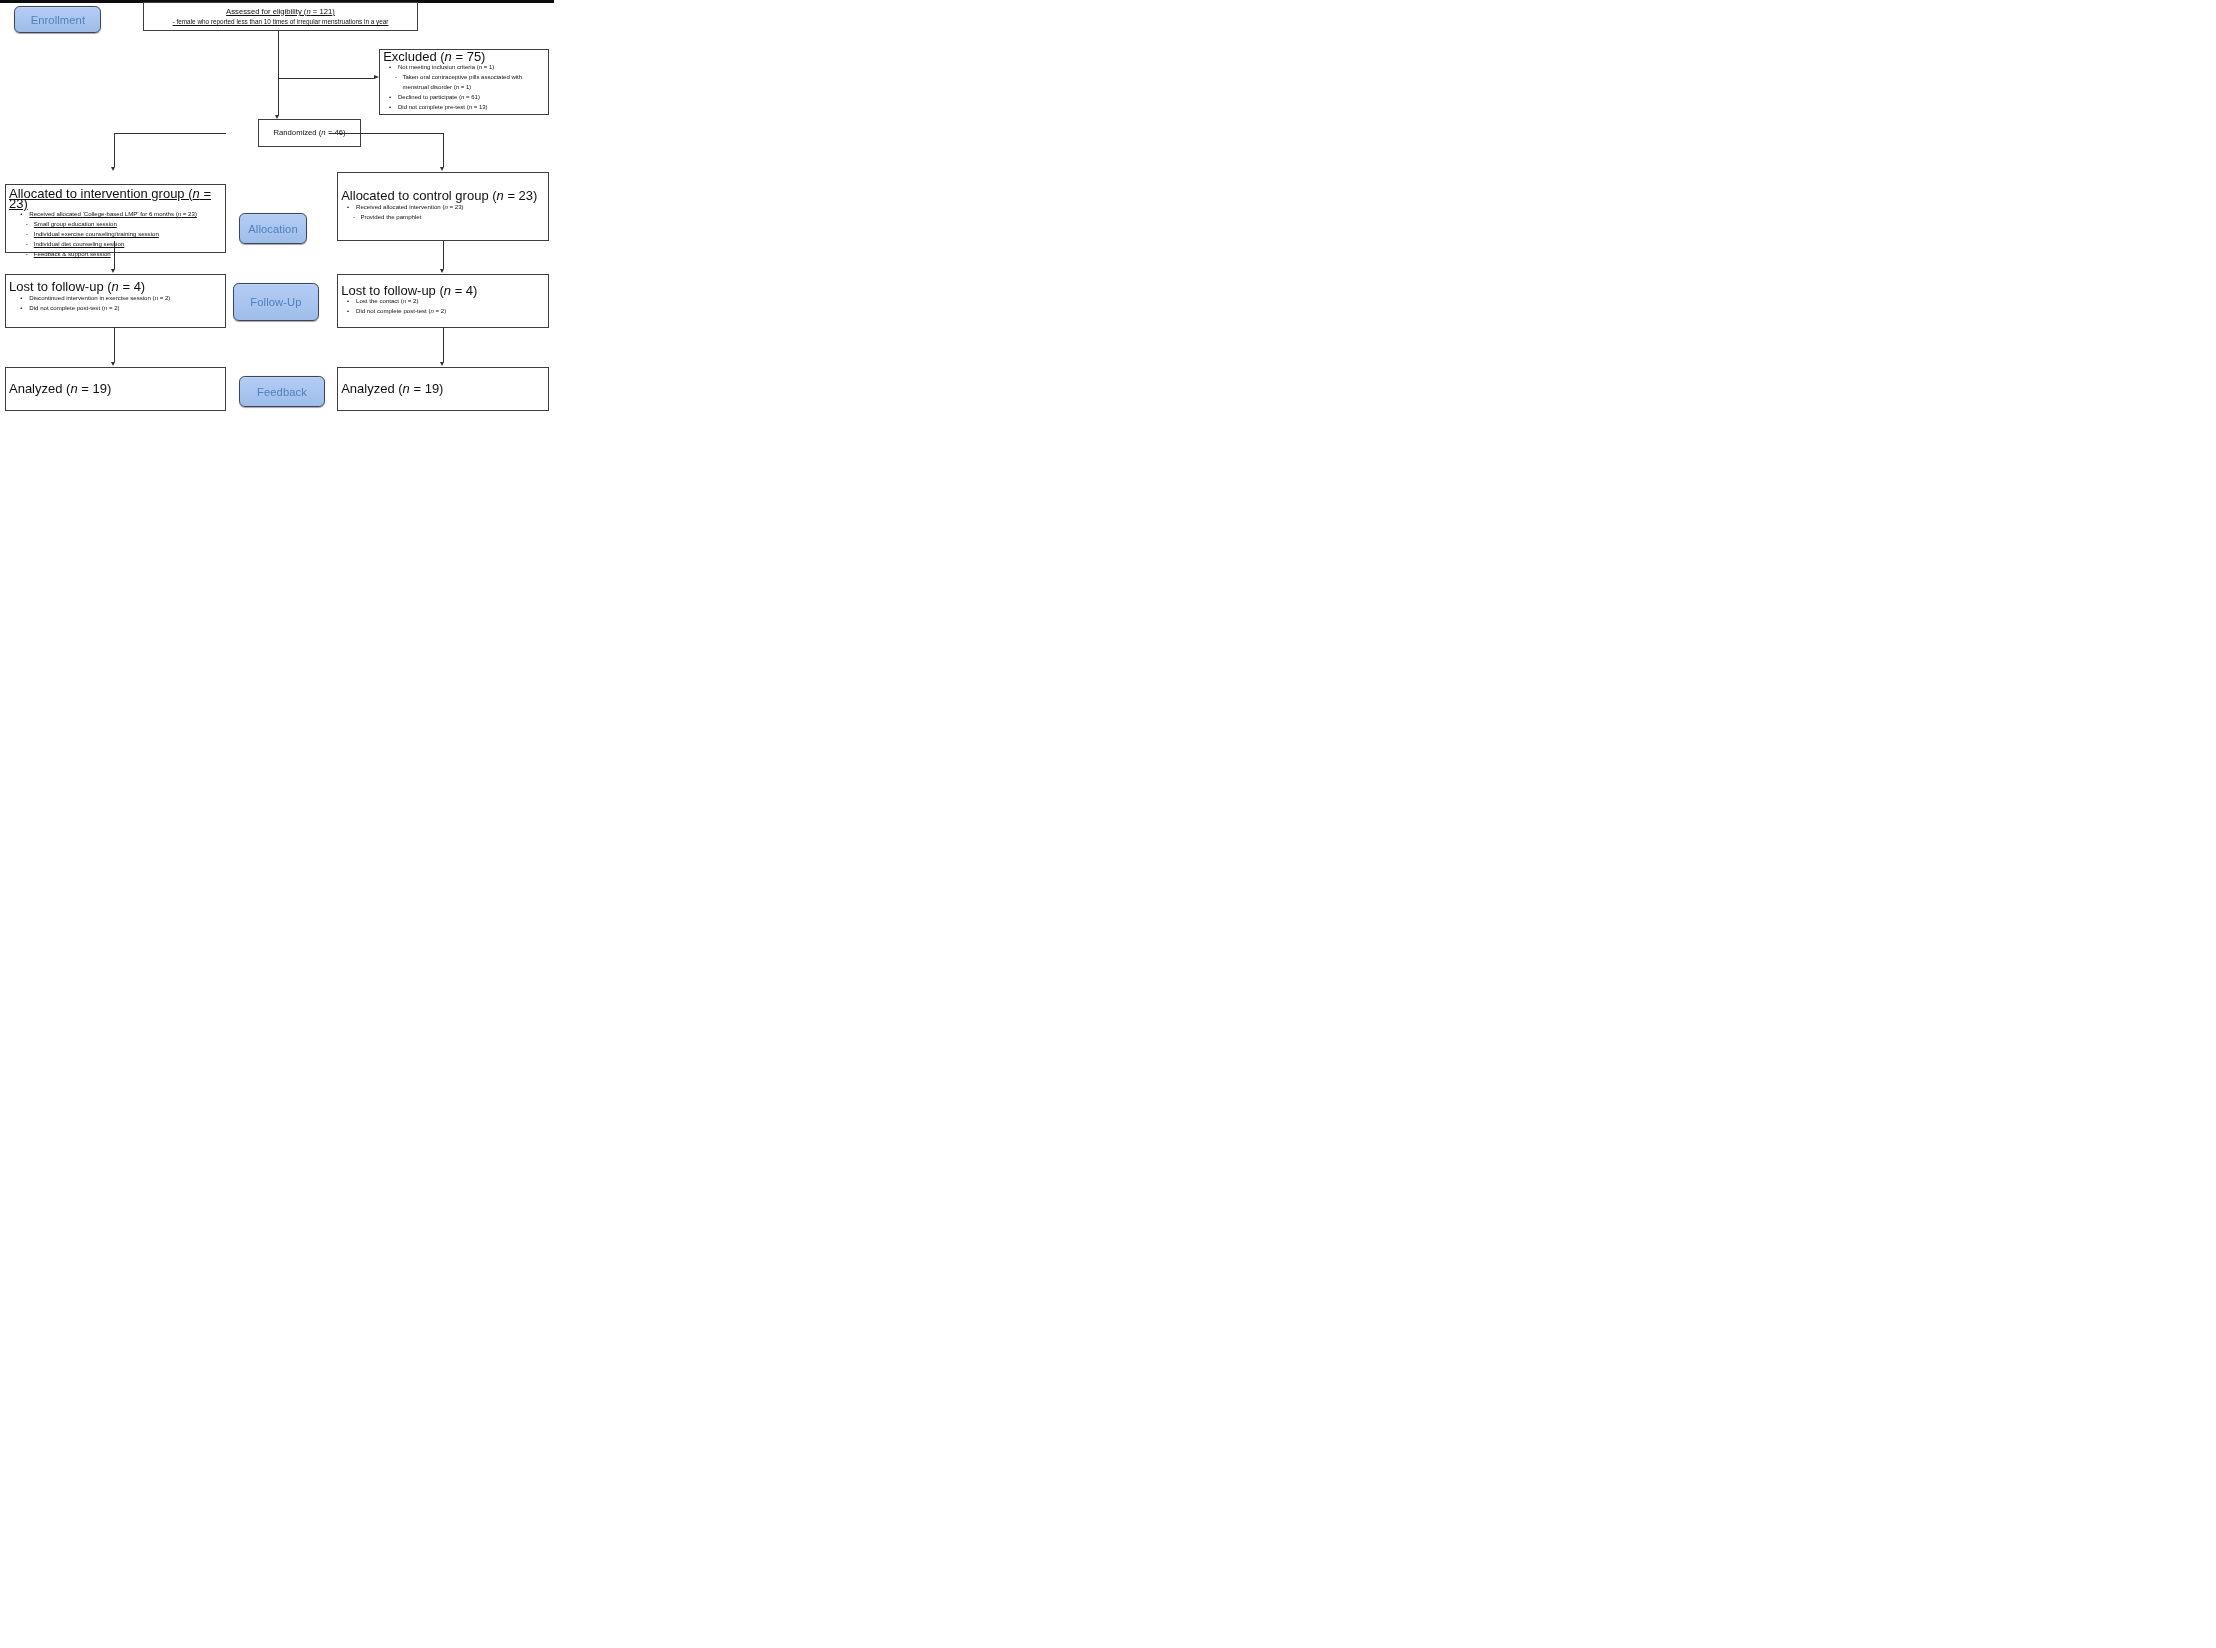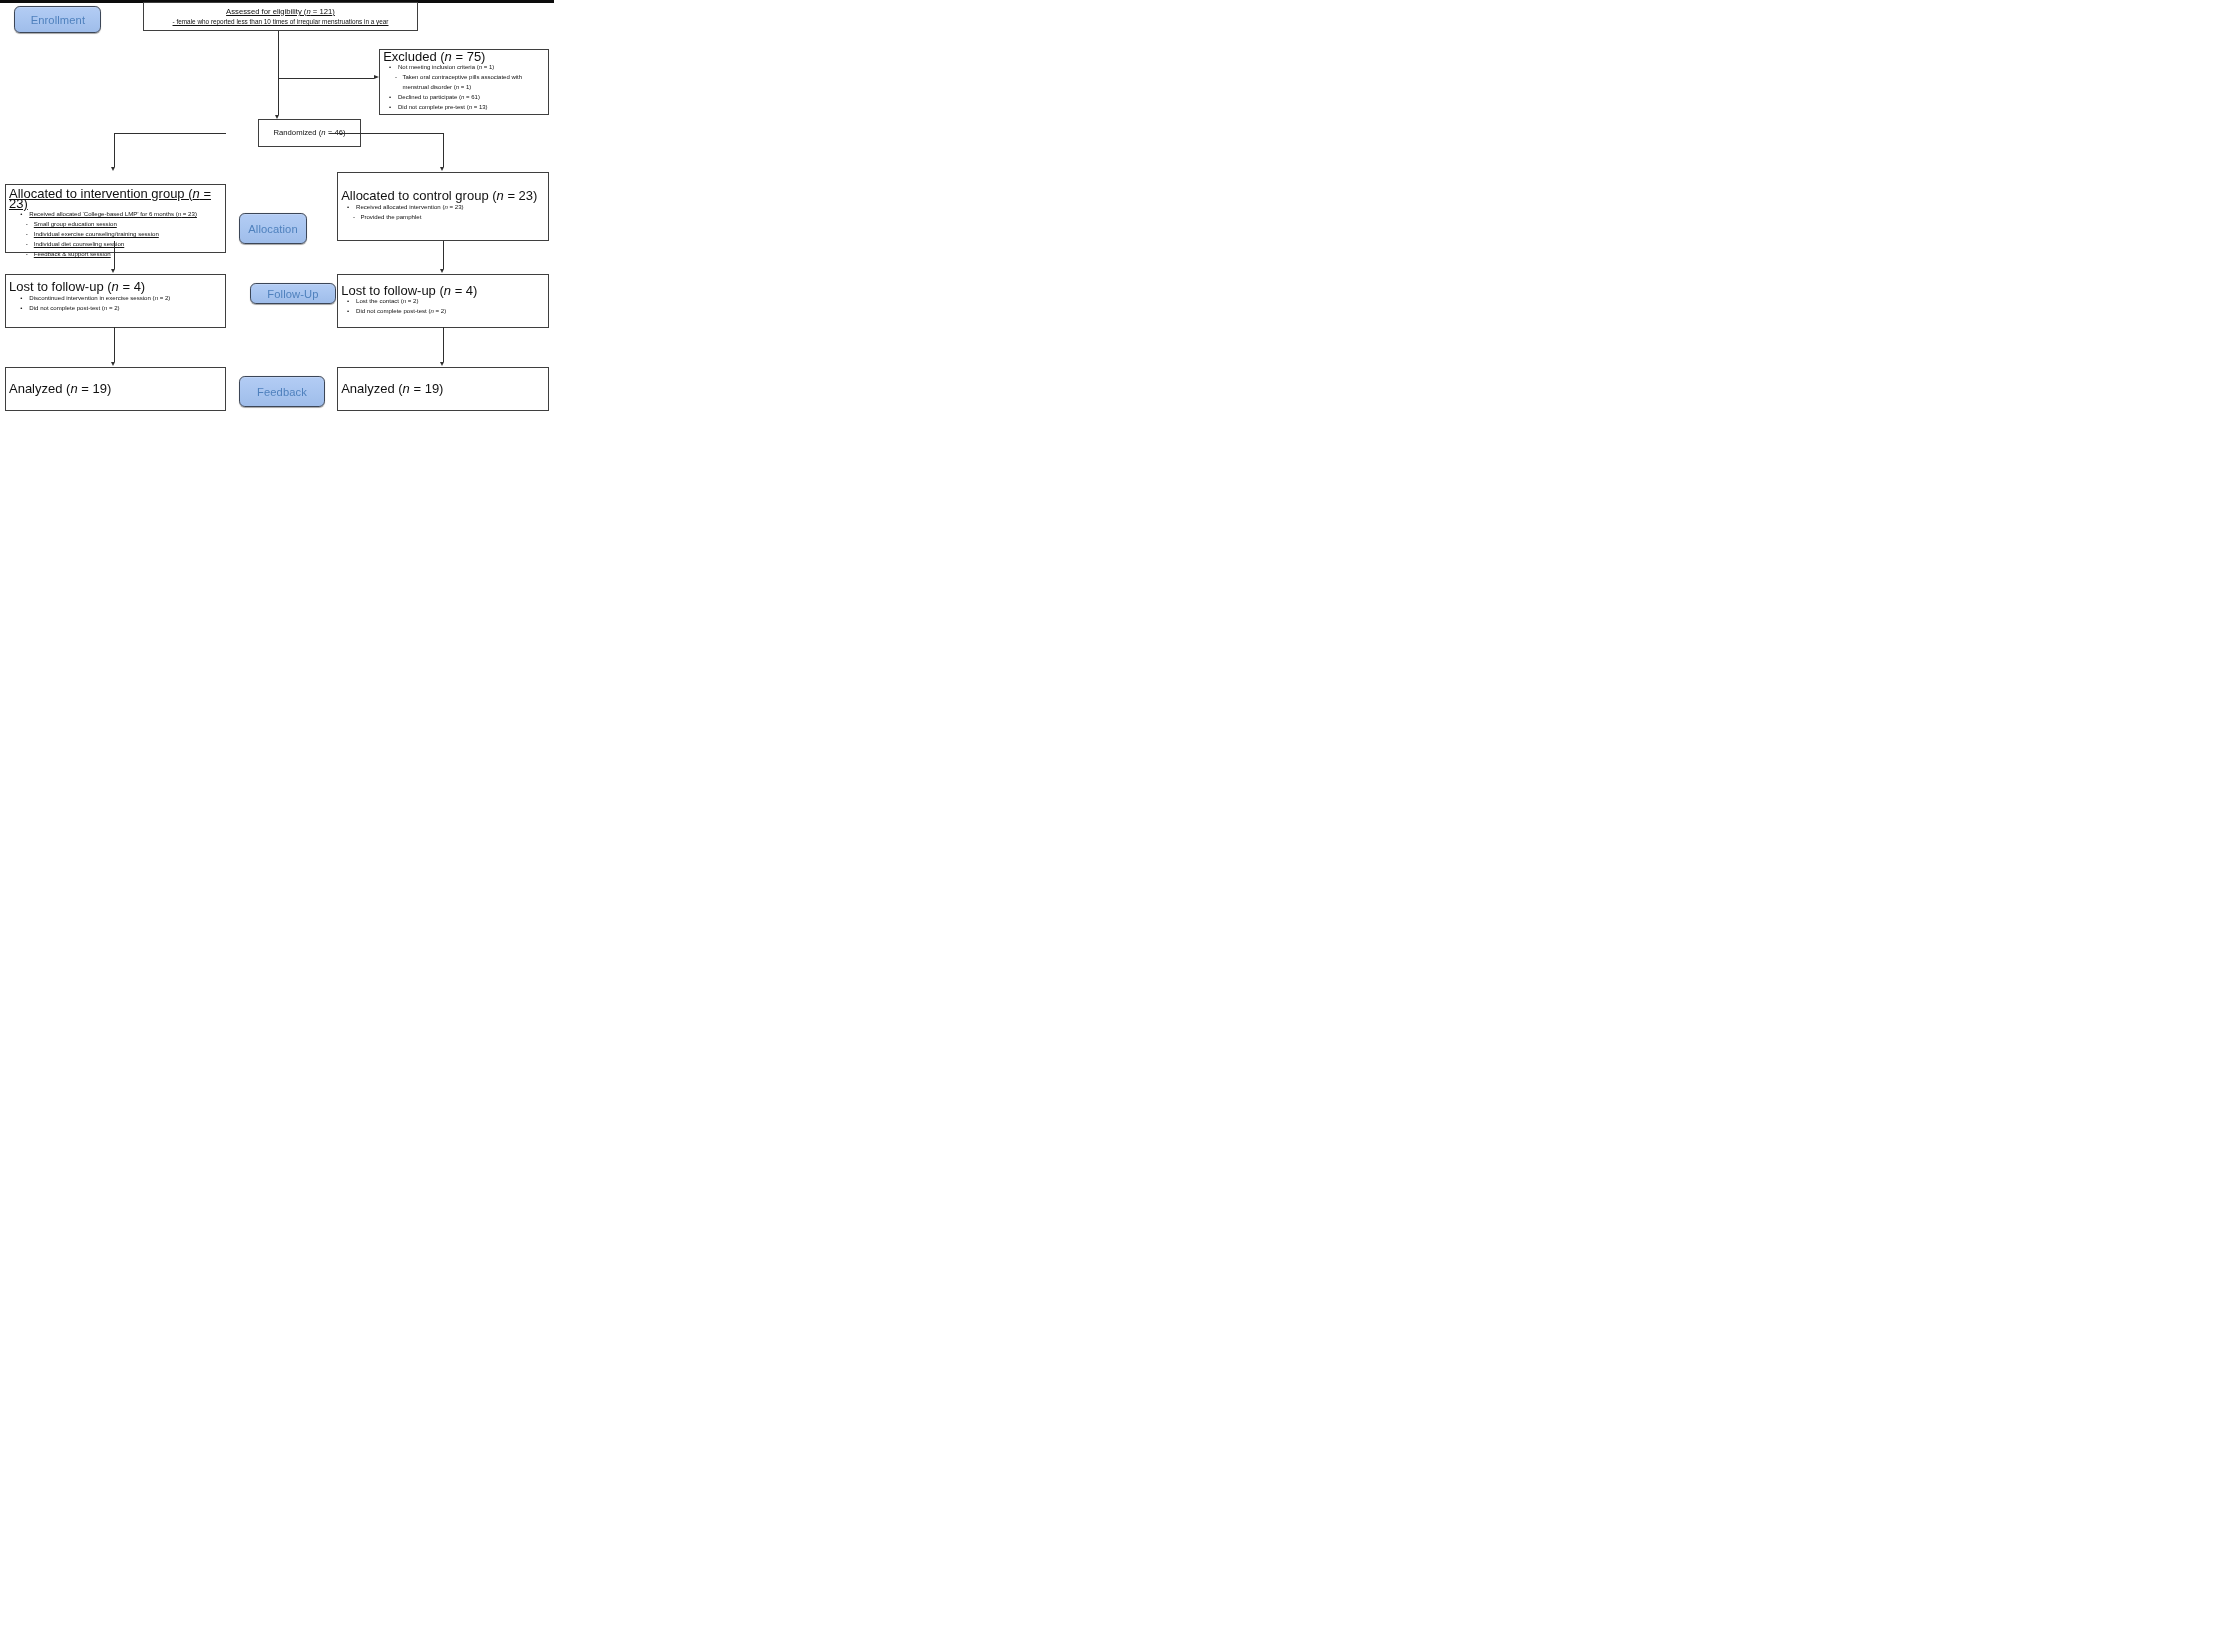--- a/index.html
+++ b/index.html
@@ -65,21 +65,21 @@
 <div id="page">
 
   <div class="topbar"></div>
 
   <div class="stage" style="left:14.4px;top:6.4px;width:87px;height:27px;">
     <span>Enrollment</span>
   </div>
   <div class="stage" style="left:239px;top:193px;width:68px;height:31px;margin-top:20px;">
     <span>Allocation</span>
   </div>
-  <div class="stage" style="left:250px;top:283px;width:86px;height:21px;">
+  <div class="stage" style="left:233px;top:283px;width:86px;height:38px;">
     <span>Follow-Up</span>
   </div>
   <div class="stage" style="left:239px;top:376px;width:86px;height:31px;">
     <span>Feedback</span>
   </div>
 
   <div class="box center-text pt8" style="left:143px;top:2.1px;width:275px;height:29px;">
     <div class="big-title">Assessed for eligibility (<i class="nv">n</i> = 121)</div>
     <div class="subtitle">- female who reported less than 10 times of irregular menstruations in a year</div>
   </div>

